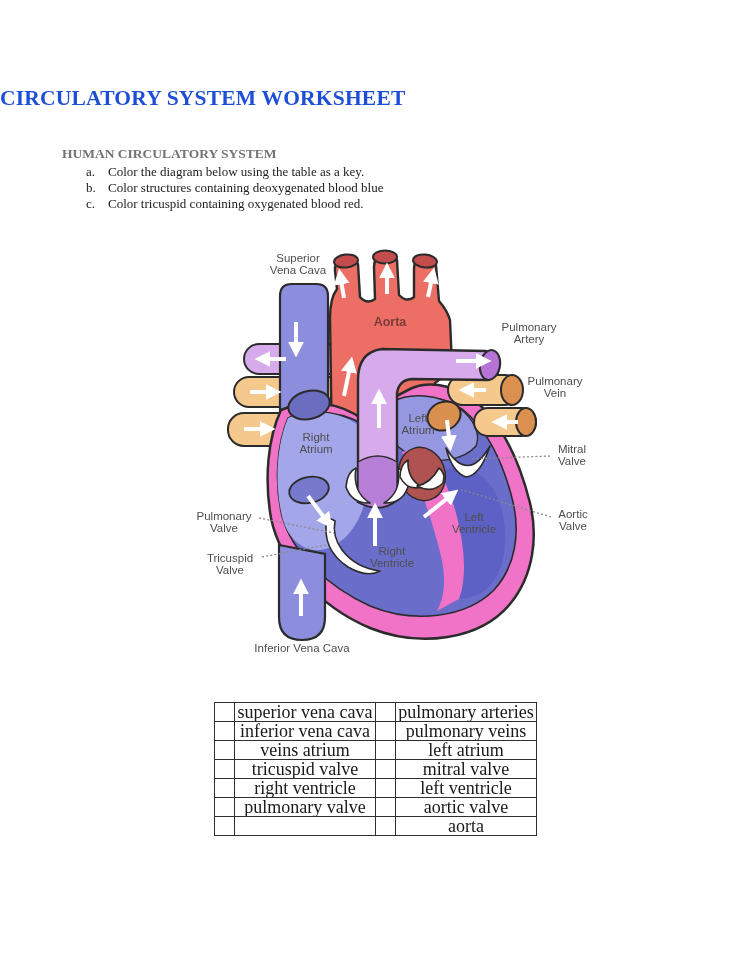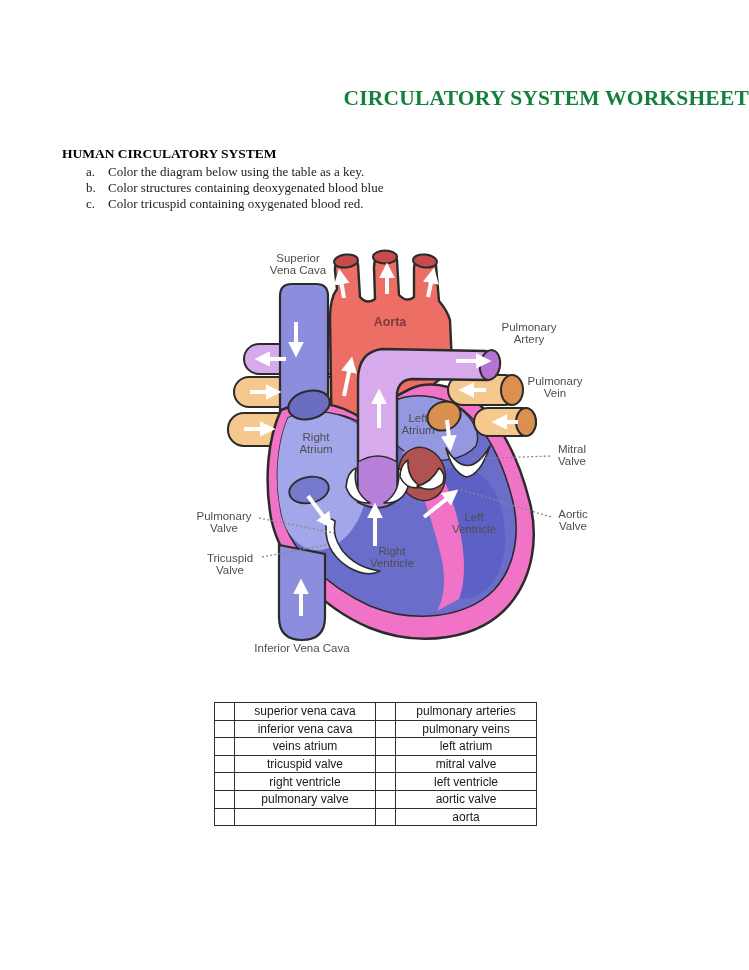--- a/index.html
+++ b/index.html
@@ -3,37 +3,37 @@
 <meta charset="utf-8">
 <style>
   html,body { margin:0; padding:0; }
   body {
     width:749px; height:970px; background:#ffffff; position:relative;
     font-family:"Liberation Serif", serif; color:#111;
     overflow:hidden;
   }
   .page { position:absolute; inset:0; }
   #title {
-    position:absolute; top:86px; left:0; width:749px; text-align:right;
-    font-size:21.5px; font-weight:bold; letter-spacing:.2px; color:#15803d;
+    position:absolute; top:86px; left:0; width:749px; text-align:left;
+    font-size:21.5px; font-weight:bold; letter-spacing:.2px; color:#1d4ed8;
   }
   #heading {
     position:absolute; top:146px; left:62px;
-    font-size:13.5px; font-weight:bold; color:#000000;
+    font-size:13.5px; font-weight:bold; color:#737373;
   }
   #instructions { position:absolute; top:164px; left:86px; font-size:13px; color:#1c1c1c; }
   .instr { display:flex; height:16px; line-height:16px; }
   .instr .marker { width:22px; flex:0 0 22px; }
   #diagram-wrap { position:absolute; top:235px; left:168px; width:440px; height:440px; }
   #key-table-wrap { position:absolute; top:702px; left:214px; }
   table.key { border-collapse:collapse; table-layout:fixed; width:322px; }
   table.key td {
     border:1px solid #2e2e2e; height:16.6px; padding:0 2px;
-    text-align:center; font-size:12px; line-height:1;
-    font-family:Liberation Sans, sans-serif; color:#191919;
+    text-align:center; font-size:18px; line-height:1;
+    font-family:Liberation Serif, serif; color:#191919;
     overflow:hidden; white-space:nowrap;
   }
   
   .outline { stroke:#2b2b2b; }
   .flow { stroke:#ffffff; stroke-width:4; fill:none; }
   .leader { stroke:#8a8a8a; stroke-width:1.3; fill:none; stroke-dasharray:2,2.2; }
   .lbl {
     font-family:"Liberation Sans", sans-serif; font-size:11.5px;
     fill:#4e4e4e; text-anchor:middle;
   }

